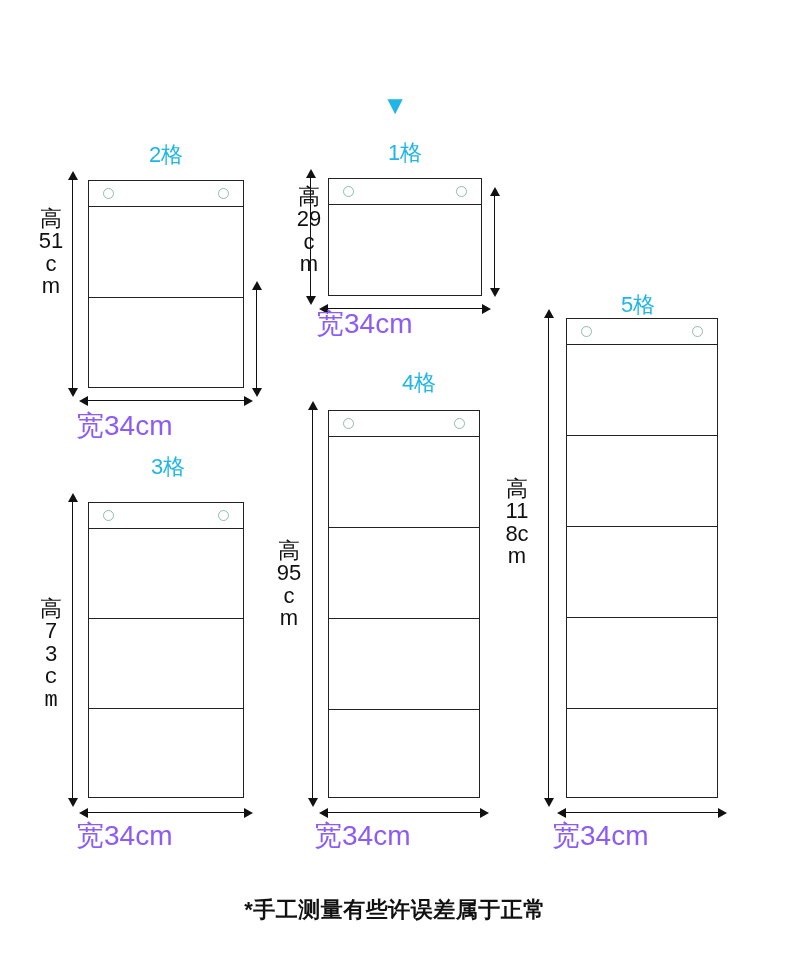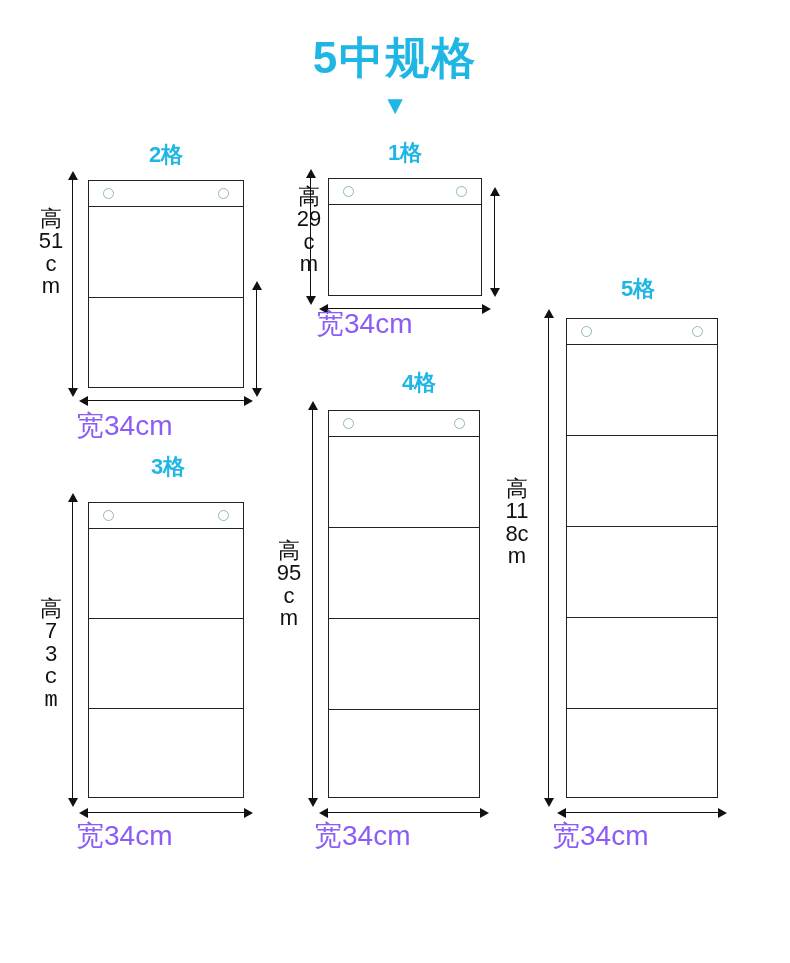--- a/index.html
+++ b/index.html
@@ -36,21 +36,21 @@
     top: 92px;
     text-align: center;
     color: #1fb6e6;
     font-size: 26px;
     line-height: 1;
   }
 
   
   .prod-label {
     font-size: 22px;
-    font-weight: bold;
+    font-weight: normal;
     color: #1fb6e6;
     text-align: center;
     line-height: 1;
     white-space: nowrap;
   }
   .box {
     border: 1.6px solid #222;
     background: #fff;
     box-sizing: border-box;
   }
@@ -138,21 +138,20 @@
     color: #111;
     font-weight: bold;
     letter-spacing: 0.5px;
   }
 </style>
 </head>
 <body>
 
 <div id="stage">
 
-  <div class="abs title">5中规格</div>
   <div class="abs title-arrow">▼</div>
 
   <div class="abs prod-label" style="left:106px; top:144px; width:120px;">2格</div>
 
   <div class="abs box" style="left:88px; top:180px; width:156px; height:208px;">
     <div class="cell header" style="height:26px;">
       <span class="grommet left"></span>
       <span class="grommet right"></span>
     </div>
     <div class="cell" style="height:91px;"></div>
@@ -245,21 +244,21 @@
     <span class="arrow down"></span>
   </div>
   <div class="abs vlabel" style="left:276px; top:540px;">高95cm</div>
 
   <div class="abs hline" style="left:328px; top:812px; width:152px;">
     <span class="arrow left"></span>
     <span class="arrow right"></span>
   </div>
   <div class="abs hlabel" style="left:314px; top:822px; width:180px;">宽34cm</div>
 
-  <div class="abs prod-label" style="left:578px; top:278px; width:120px;">5格</div>
+  <div class="abs prod-label" style="left:578px; top:294px; width:120px;">5格</div>
 
   <div class="abs box" style="left:566px; top:318px; width:152px; height:480px;">
     <div class="cell header" style="height:26px;">
       <span class="grommet left"></span>
       <span class="grommet right"></span>
     </div>
     <div class="cell" style="height:91px;"></div>
     <div class="cell" style="height:91px;"></div>
     <div class="cell" style="height:91px;"></div>
     <div class="cell" style="height:91px;"></div>
@@ -271,14 +270,15 @@
     <span class="arrow down"></span>
   </div>
   <div class="abs vlabel" style="left:504px; top:478px;">高118cm</div>
 
   <div class="abs hline" style="left:566px; top:812px; width:152px;">
     <span class="arrow left"></span>
     <span class="arrow right"></span>
   </div>
   <div class="abs hlabel" style="left:552px; top:822px; width:180px;">宽34cm</div>
 
+  <div class="abs footnote">*手工测量有些许误差属于正常</div>
 
 </div>
 
 </body></html>

